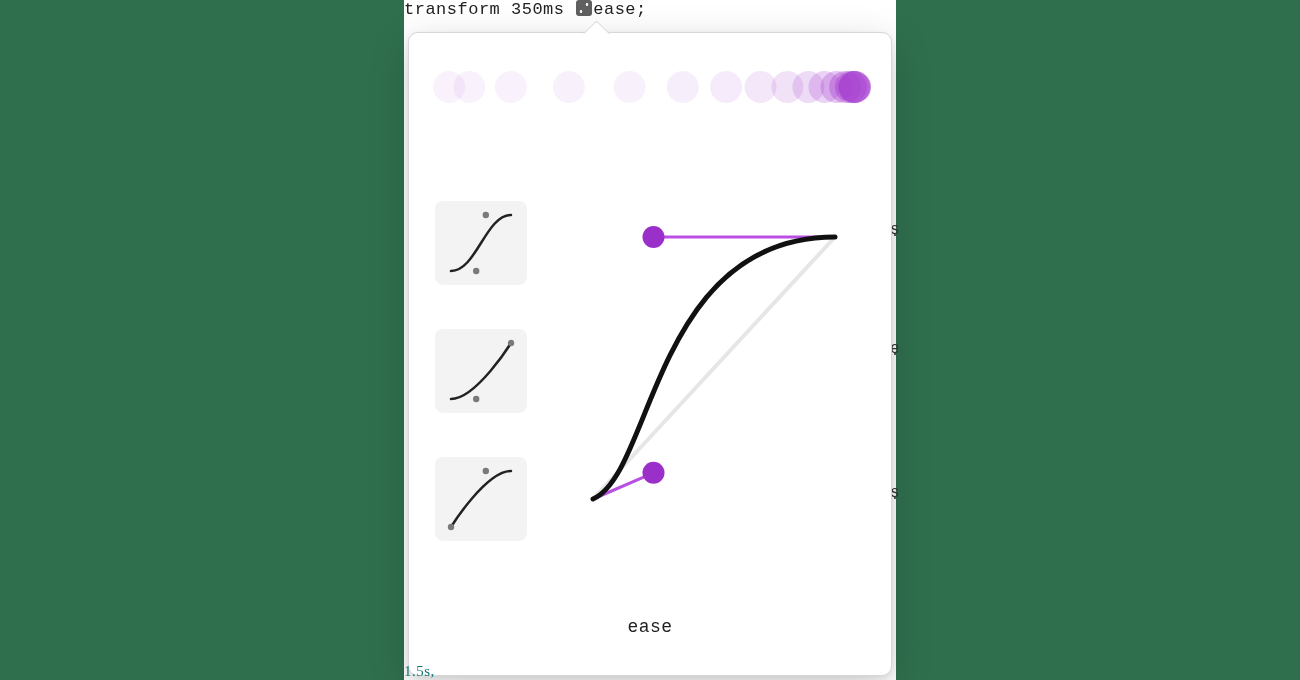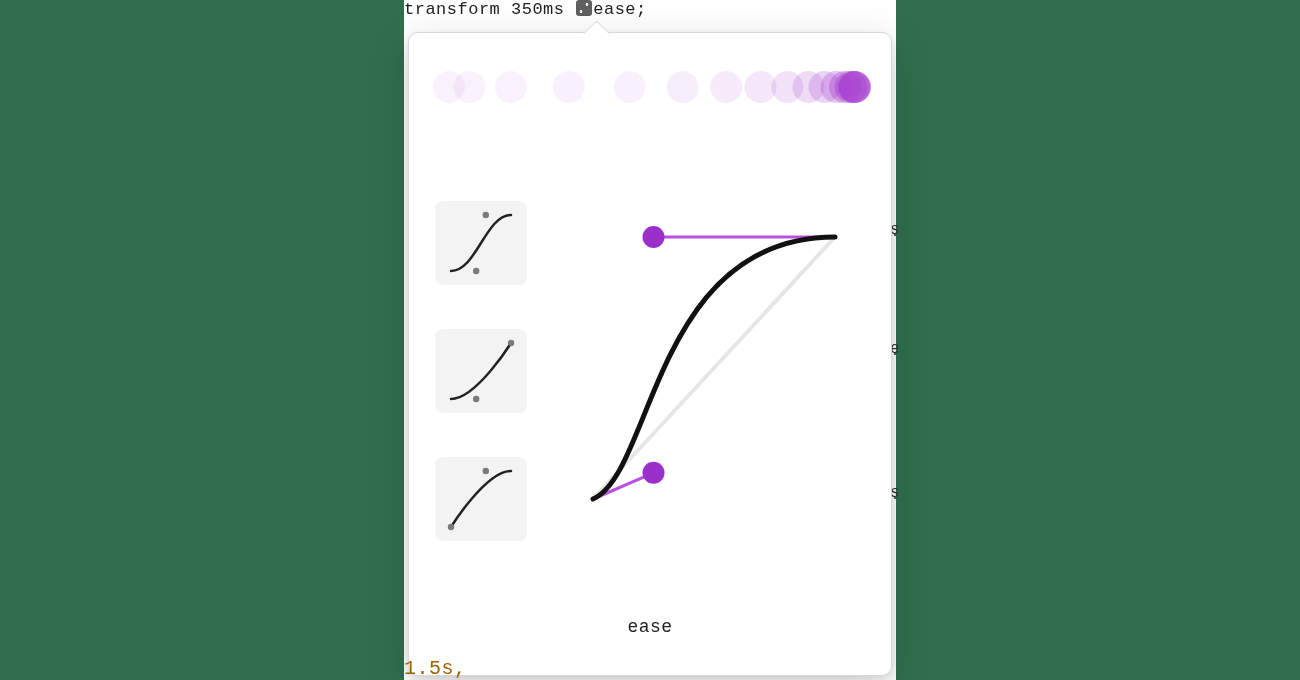--- a/index.html
+++ b/index.html
@@ -144,22 +144,23 @@
     bottom: 38px;
     text-align: center;
     font-size: 18px;
     color: #222;
   }
 
   .footer-peek {
     position: absolute;
     left: 0px;
     bottom: 0px;
-    font-size: 20px;
-    color: #a16207;
+    font-size: 15px;
+    color: #0f766e;
+    font-family: Liberation Serif, serif;
   }
 </style>
 </head>
 <body>
 
 <div class="pillar left"></div>
 <div class="pillar right"></div>
 
 <div class="stage">
 

